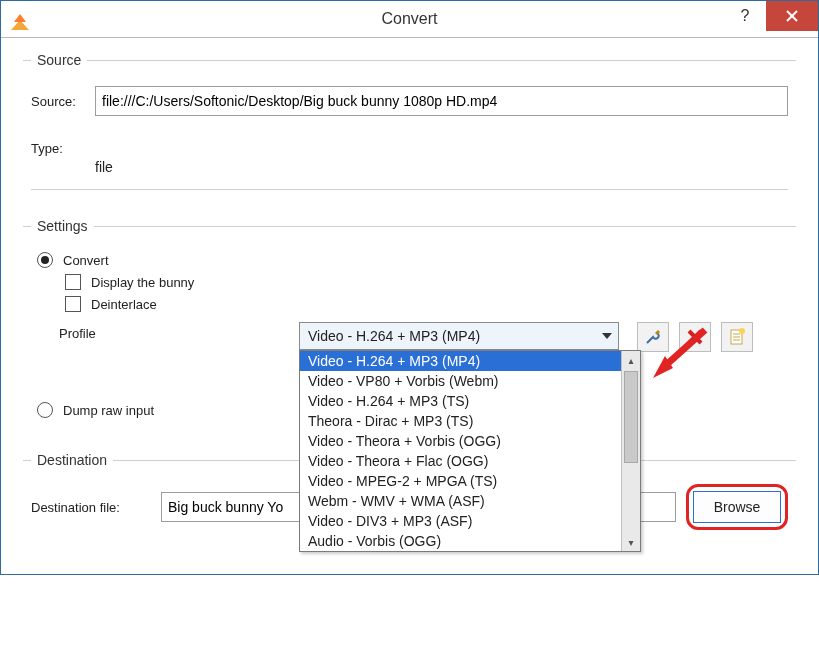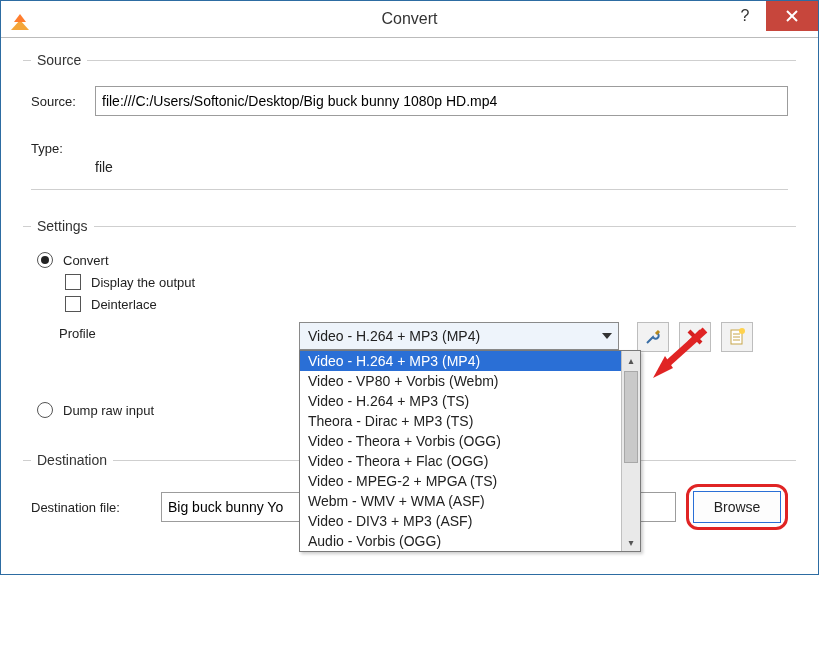--- a/index.html
+++ b/index.html
@@ -246,21 +246,21 @@
       <legend>Settings</legend>
 
       <div class="radio selected">
         <span class="bullet"></span>
         <span>Convert</span>
       </div>
 
       <div class="indent">
         <div class="check">
           <span class="box"></span>
-          <span>Display the output</span>
+          <span>Display the bunny</span>
         </div>
         <div class="check">
           <span class="box"></span>
           <span>Deinterlace</span>
         </div>
 
         <div class="profile-row">
           <div class="profile-label">Profile</div>
           <div class="profile-select-wrap">
             <div class="combo">

